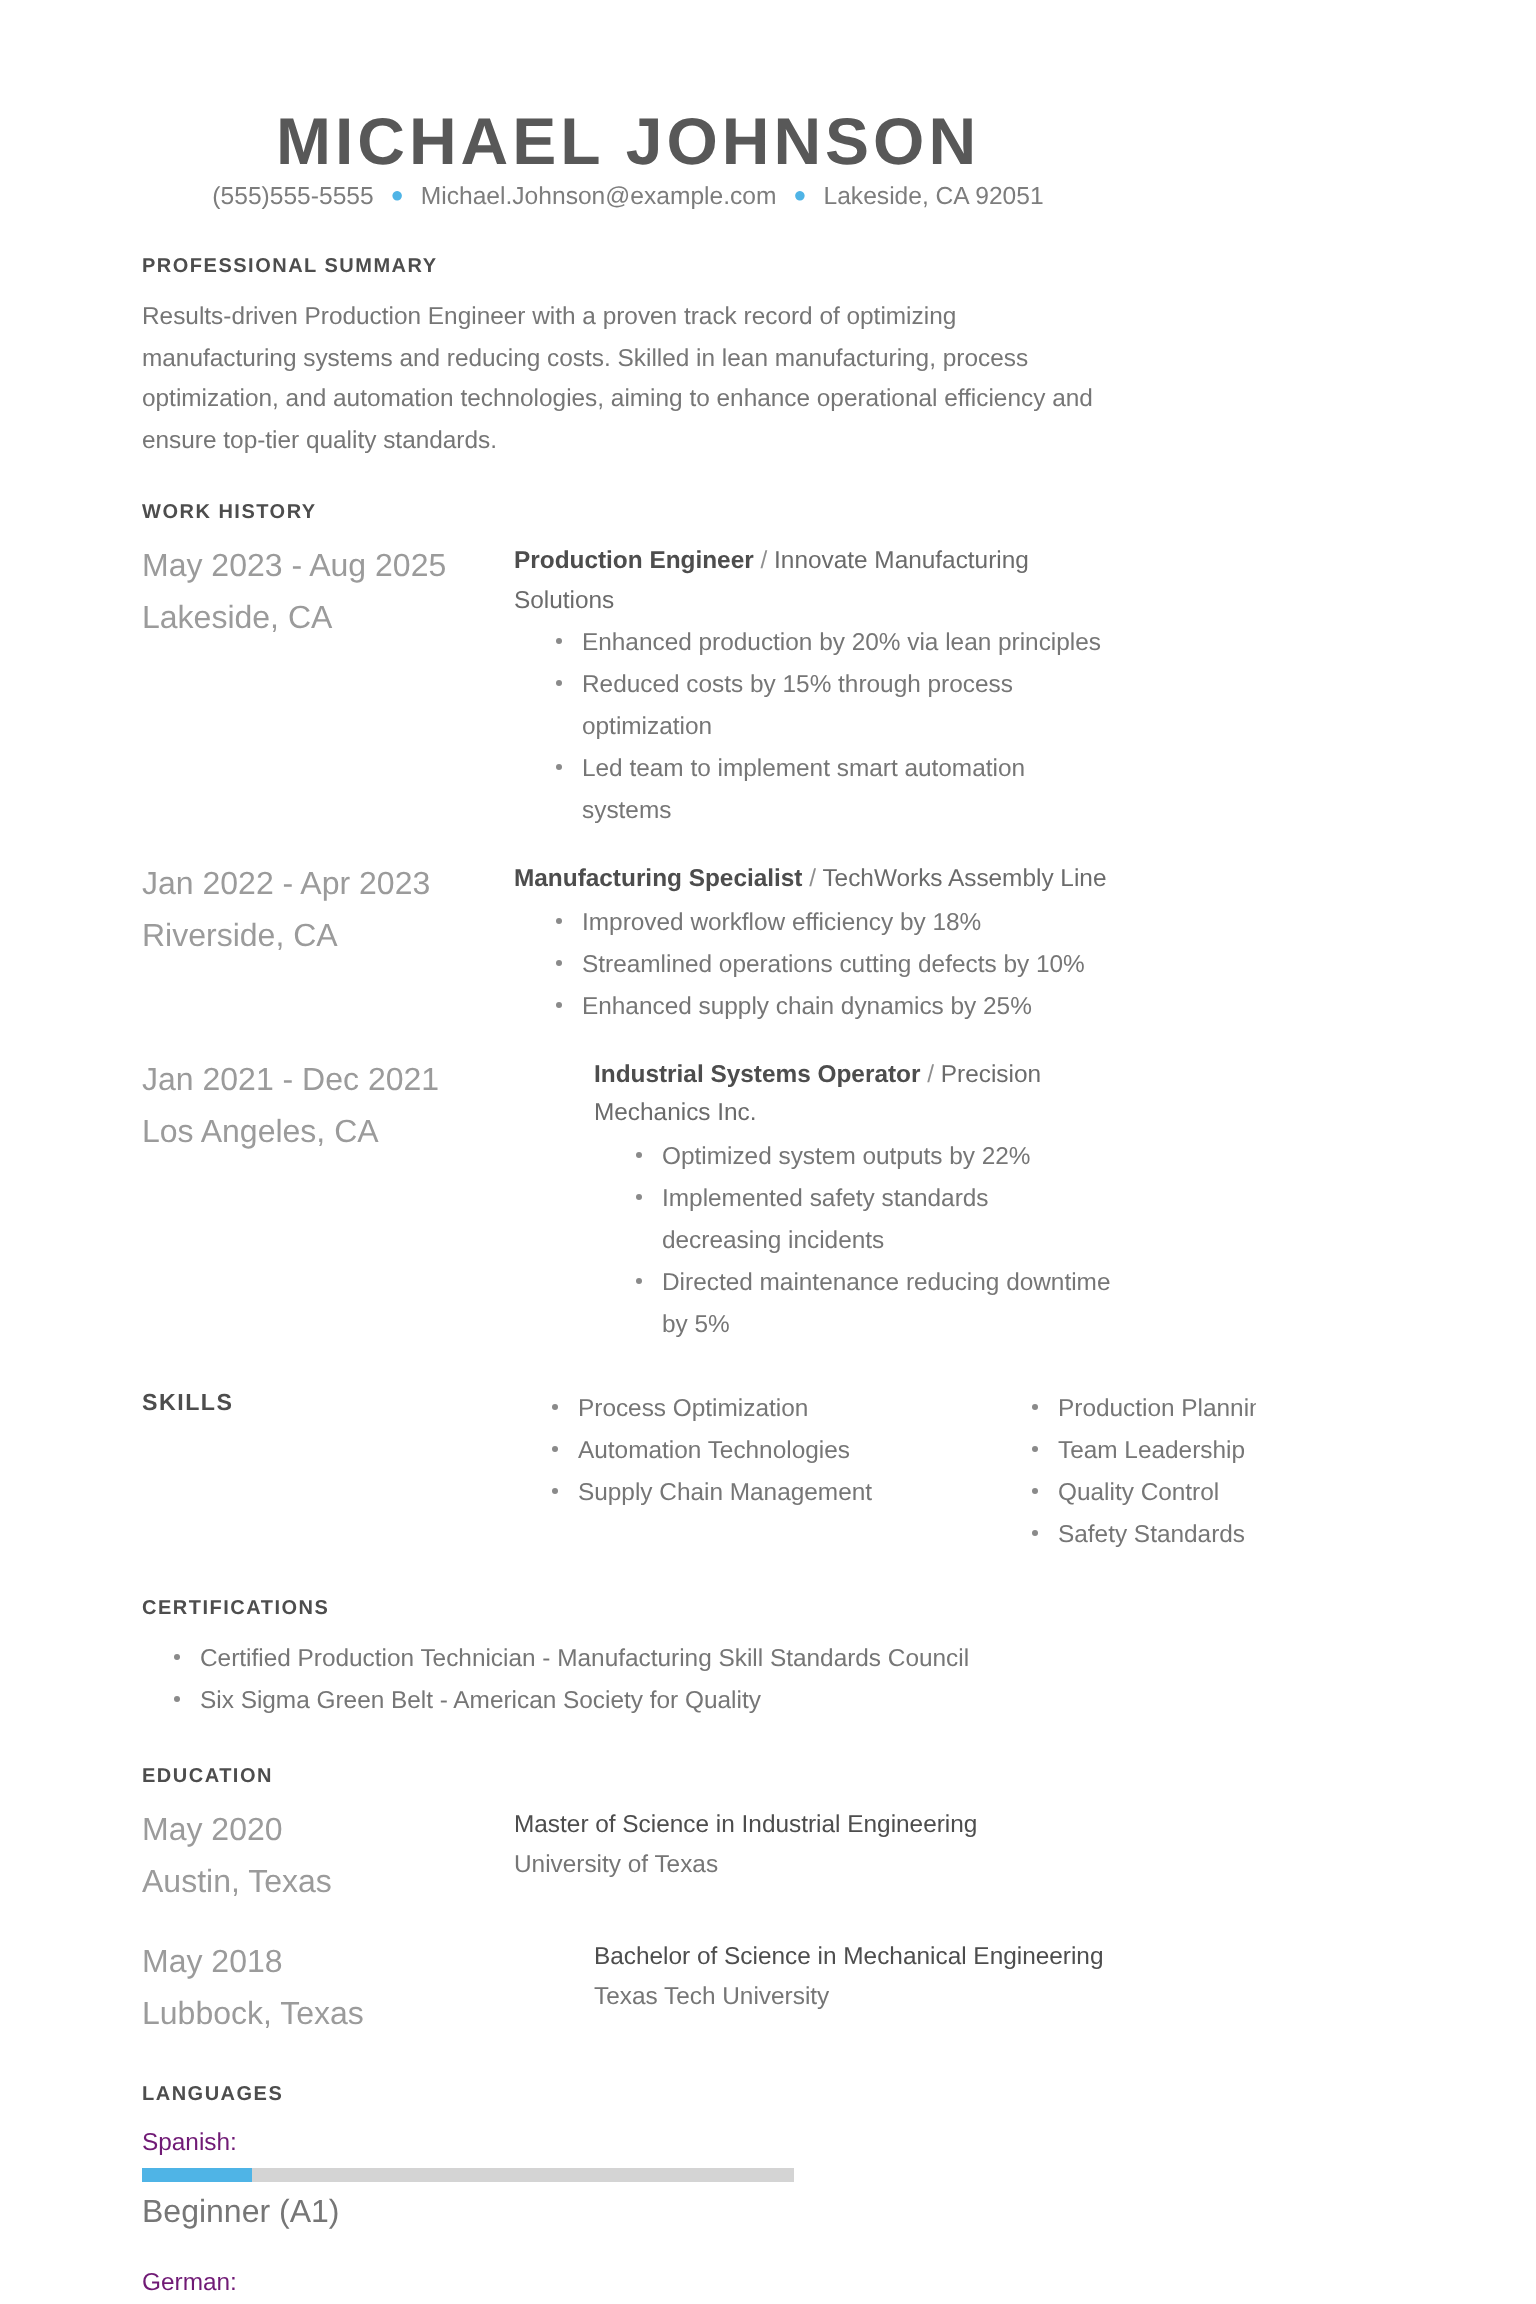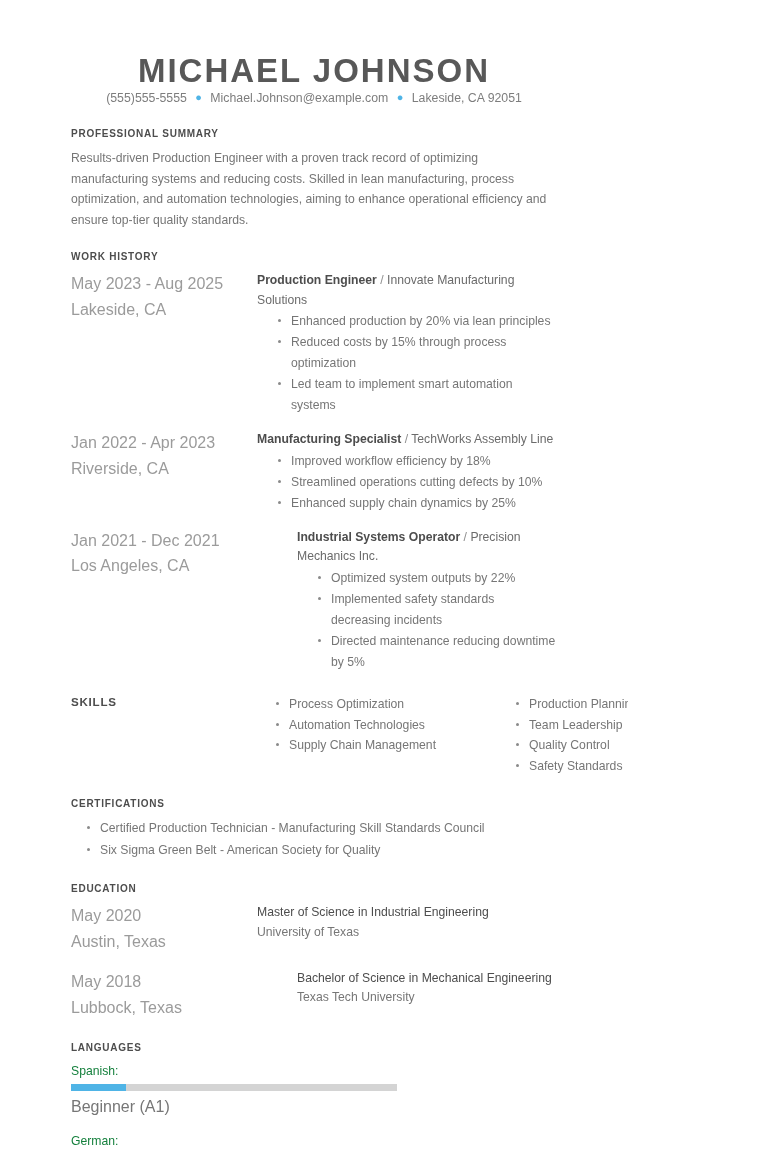--- a/index.html
+++ b/index.html
@@ -202,21 +202,21 @@
     flex-wrap: wrap;
   }
   .lang-item {
     width: 326px;
     flex: 0 0 326px;
     margin-bottom: 13px;
   }
   .lang-item.gap-right { margin-right: 18px; }
   .lang-name {
     font-size: 12.2px;
-    color: #15803d;
+    color: #701a75;
     line-height: 1.5;
     margin-bottom: 4px;
   }
   .lang-bar {
     position: relative;
     width: 326px;
     height: 7px;
     background: #d4d4d4;
     overflow: hidden;
   }

